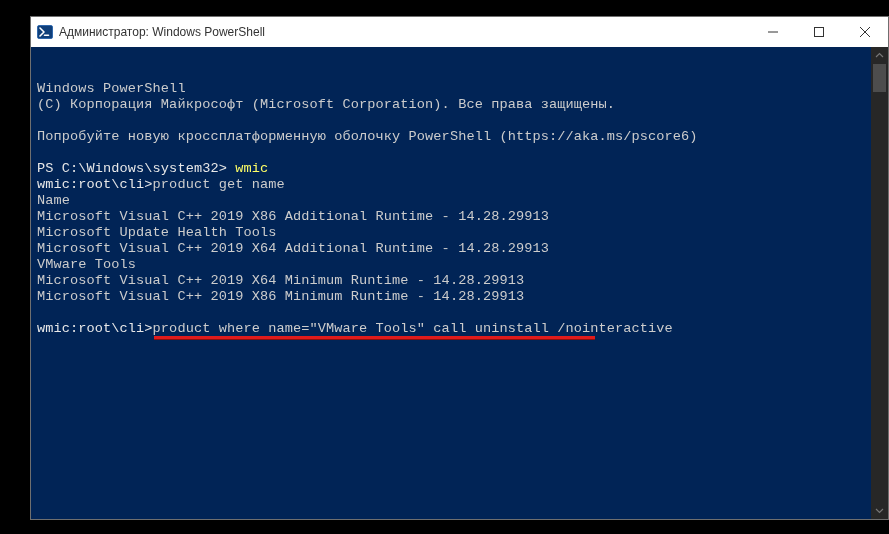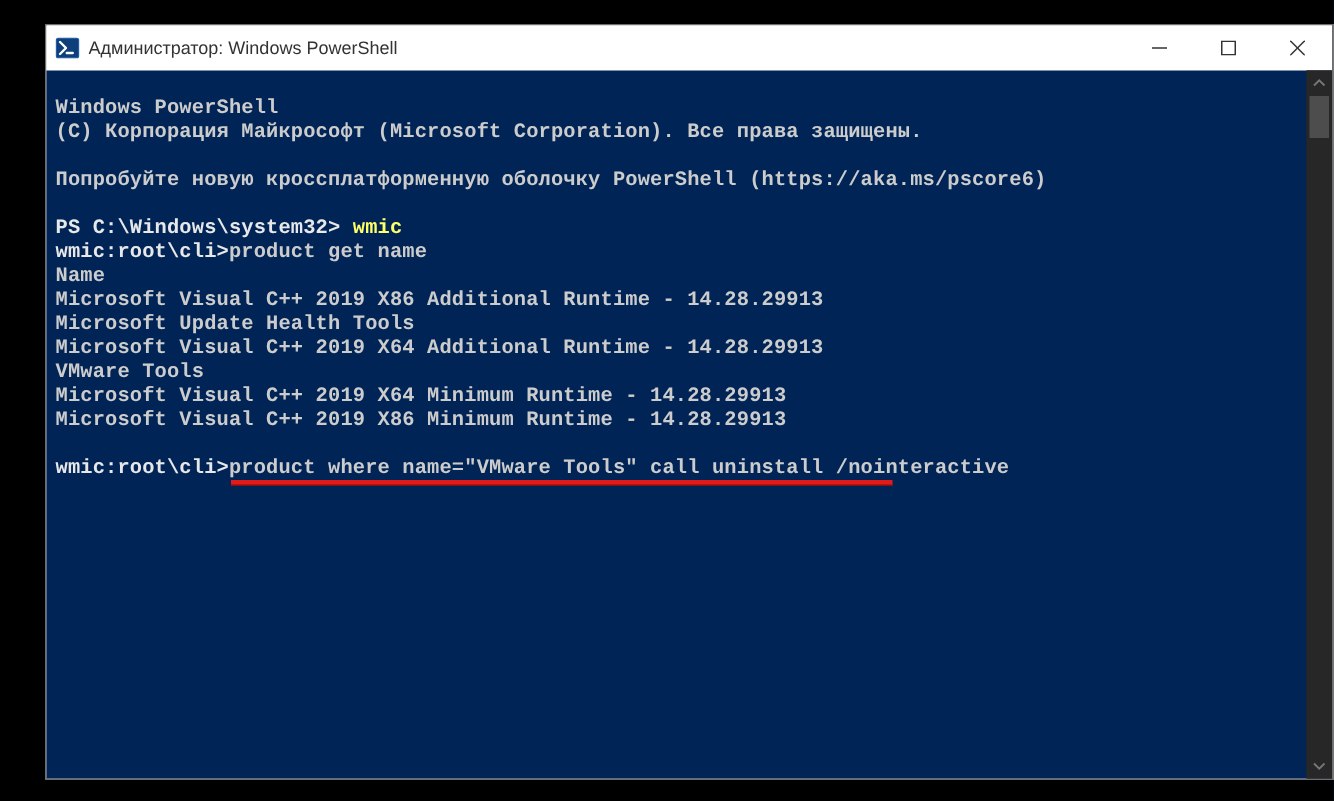--- a/index.html
+++ b/index.html
@@ -57,28 +57,27 @@
   }
   .win-btn svg { display: block; }
   .content-area {
     flex: 1;
     display: flex;
     background: #012456;
     min-height: 0;
   }
   .terminal {
     flex: 1;
-    padding: 2px 0 0 6px;
+    padding: 18px 0 0 6px;
     color: #cccccc;
     font-size: 13.6px;
     line-height: 16px;
     letter-spacing: 0.1px;
     white-space: pre;
     overflow: hidden;
-    font-weight: bold;
   }
   .terminal .line {
     white-space: pre;
   }
   .yellow { color: #ffff66; }
   .prompt-white { color: #e8e8e8; }
   .scrollbar {
     width: 17px;
     background: #272727;
     display: flex;

